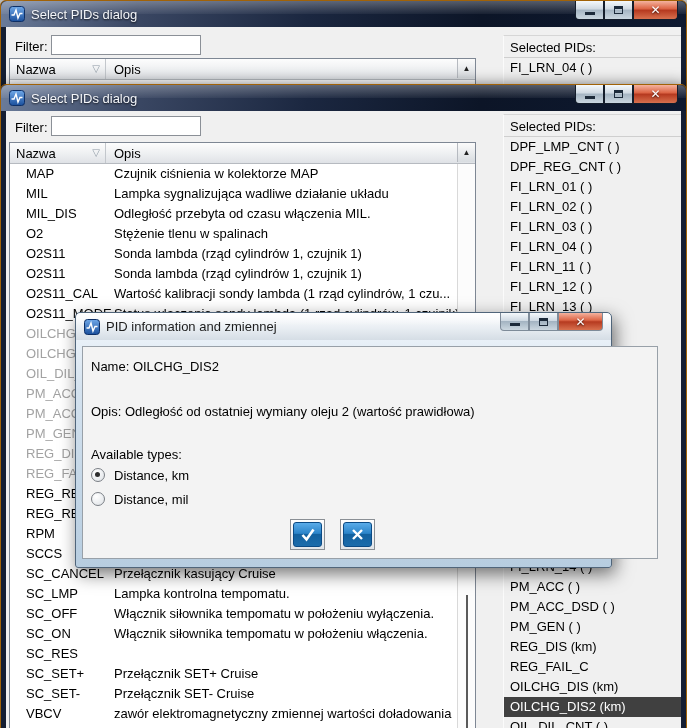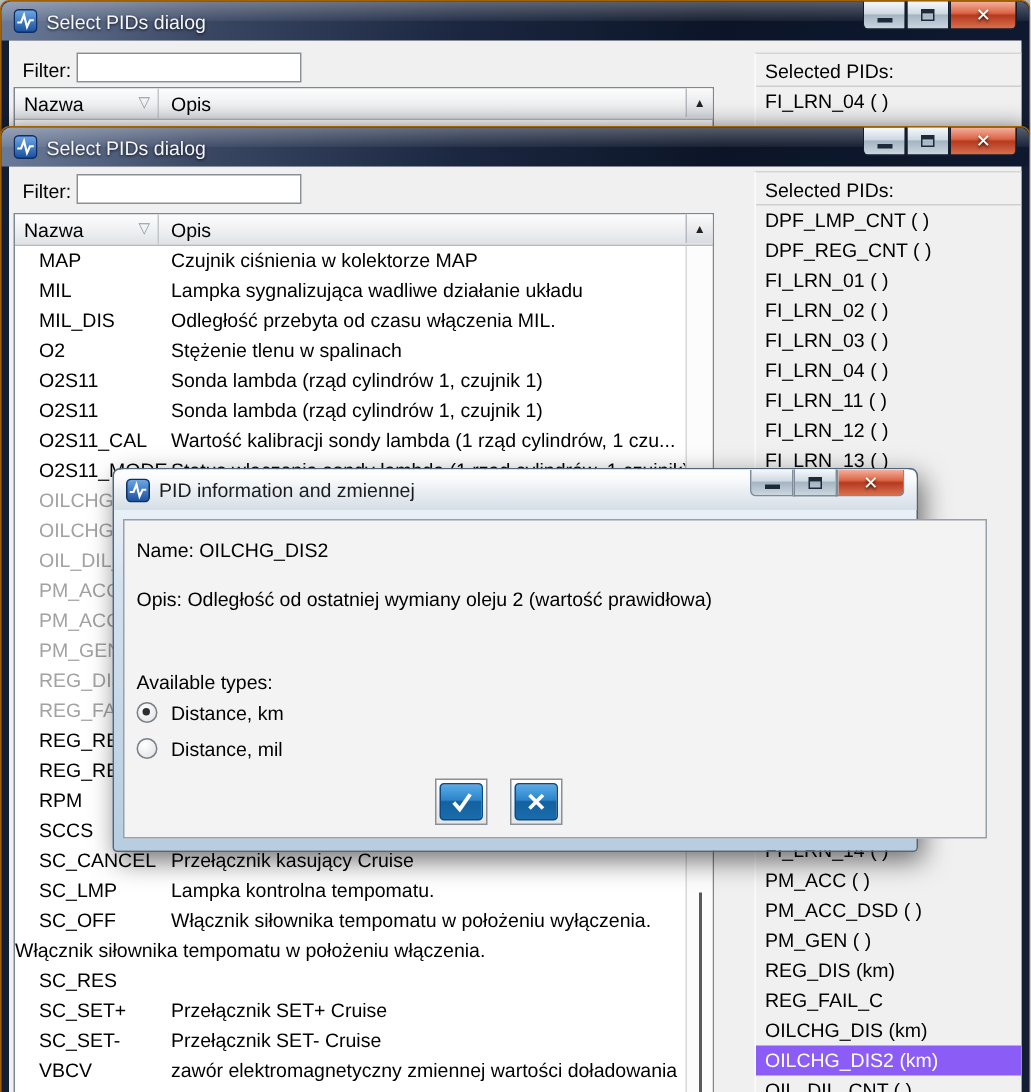--- a/index.html
+++ b/index.html
@@ -50,21 +50,21 @@
   .copis{flex:1;overflow:hidden;}
   .trow.dis{color:#a2a2a2;}
   .vscroll{position:absolute;right:0;top:21px;bottom:0;width:17px;border-left:1px solid #d9d9d9;background:#fcfcfc;}
   .vthumb{position:absolute;right:7px;top:431px;width:2px;height:135px;background:#5a5a5a;}
   .selpanel{position:absolute;left:497px;width:178px;bottom:0;background:#f0f0f0;
     border-top:1px solid #d6d6d6;border-left:1px solid #fbfbfb;box-sizing:border-box;}
   #win1 .selpanel{top:8px;}
   #win2 .selpanel{top:3px;}
   .selheader{height:22px;padding:4px 0 0 6px;border-bottom:1px solid #cfcfcf;box-sizing:border-box;}
   .selitem{height:20px;line-height:20px;padding-left:6px;white-space:nowrap;overflow:hidden;}
-  .selitem.sel{background:#8b5cf6;color:#fff;}
+  .selitem.sel{background:#404040;color:#fff;}
   .selitem.hid{visibility:hidden;}
   
   #modal{position:absolute;left:75px;top:312px;width:537px;height:256px;border:1px solid #50657a;
     border-radius:5px 5px 3px 3px;box-shadow:3px 6px 18px rgba(0,0,0,.55);box-sizing:border-box;
     background:linear-gradient(#f4f8fc 0%,#d4e2ef 30%,#b7cde0 100%);}
   #modal .titlebar{background:linear-gradient(#fefefe,#e9eef3 55%,#d5dde5);color:#1c1c1c;height:27px;}
   #modal .titlebar::after{background:linear-gradient(rgba(255,255,255,.7),rgba(255,255,255,0));}
   #modal .wtitle{text-shadow:none;}
   #modal .wbtn{height:18px;border-color:#7e8b99;}
   .mcontent{position:absolute;left:6px;top:33px;width:576px;height:213px;box-sizing:border-box;
@@ -261,20 +261,21 @@
             </div>
             <div class="trow">
               <span class="cname">SC_LMP</span>
               <span class="copis">Lampka kontrolna tempomatu.</span>
             </div>
             <div class="trow">
               <span class="cname">SC_OFF</span>
               <span class="copis">Włącznik siłownika tempomatu w położeniu wyłączenia.</span>
             </div>
             <div class="trow">
+              <span class="cname">SC_ON</span>
               <span class="copis">Włącznik siłownika tempomatu w położeniu włączenia.</span>
             </div>
             <div class="trow">
               <span class="cname">SC_RES</span>
             </div>
             <div class="trow">
               <span class="cname">SC_SET+</span>
               <span class="copis">Przełącznik SET+ Cruise</span>
             </div>
             <div class="trow">
@@ -348,21 +349,21 @@
         <div class="wbtn">
             <div class="maxglyph"></div>
           </div>
         <div class="wbtn closeb">
             <span>✕</span>
           </div>
       </div>
     </div>
     <div class="mcontent">
       <div class="mline" style="top:12px">Name: OILCHG_DIS2</div>
-      <div class="mline" style="top:45px">Opis: Odległość od ostatniej wymiany oleju 2 (wartość prawidłowa)</div>
+      <div class="mline" style="top:57px">Opis: Odległość od ostatniej wymiany oleju 2 (wartość prawidłowa)</div>
       <div class="mline" style="top:100px">Available types:</div>
       <div class="radiogrp" id="radios">
           <div class="radiorow">
             <div class="rcircle on"></div>
             <span>Distance, km</span>
           </div>
           <div class="radiorow">
             <div class="rcircle"></div>
             <span>Distance, mil</span>
           </div>

